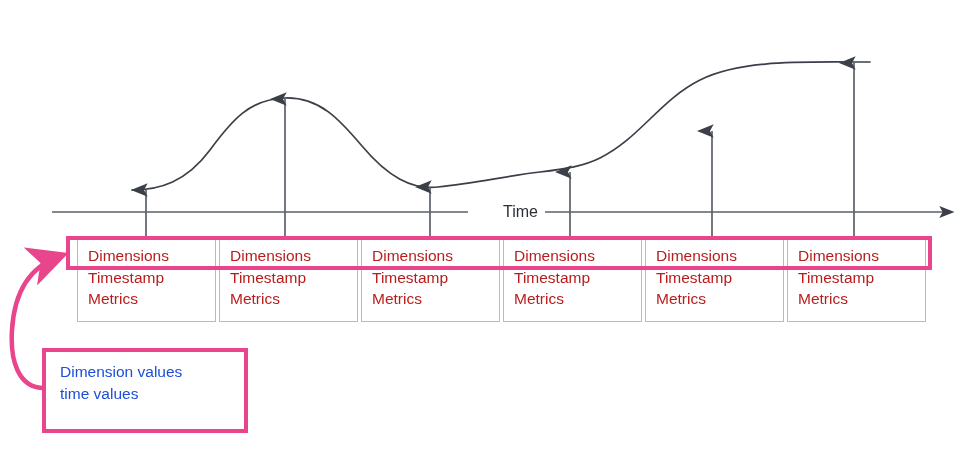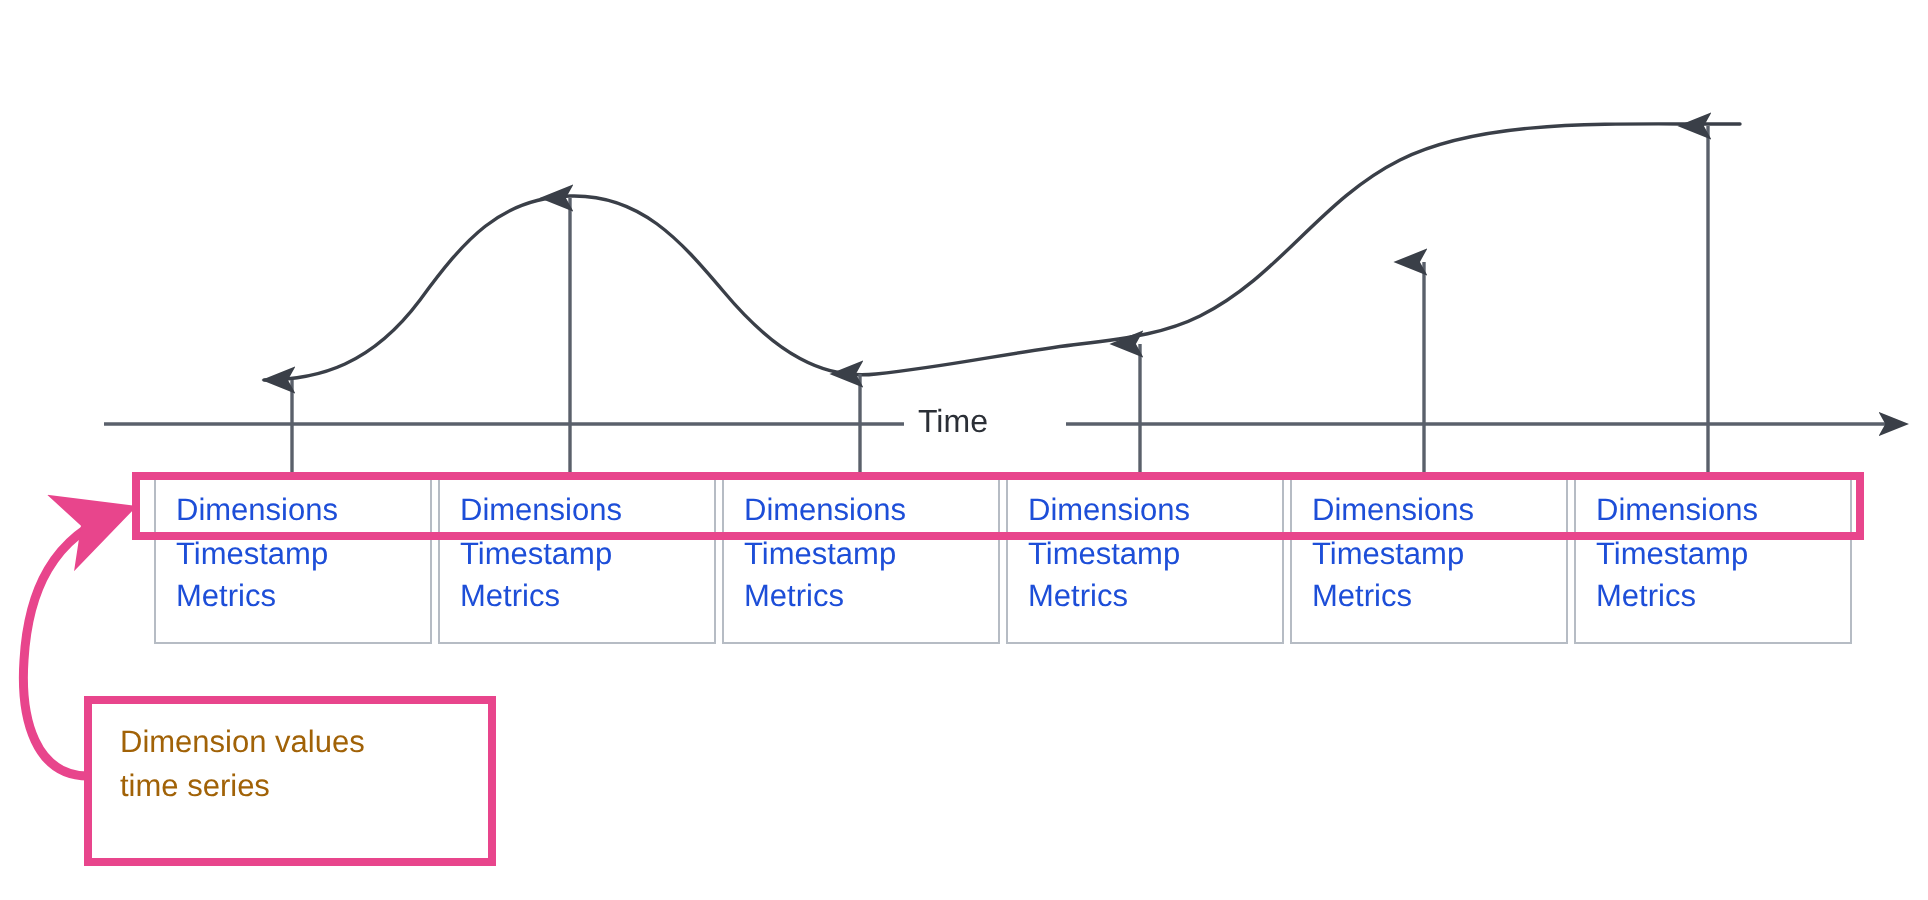--- a/index.html
+++ b/index.html
@@ -34,41 +34,41 @@
     white-space: nowrap;
   }
   .record-box {
     position: absolute;
     box-sizing: border-box;
     border: 1px solid #b6bcc4;
     background: #ffffff;
     padding: 6px 10px 8px 10px;
     font-size: 15.5px;
     line-height: 21.5px;
-    color: #1d4ed8;
+    color: #b91c1c;
   }
   .record-line {
     white-space: nowrap;
   }
   .highlight-rect {
     position: absolute;
     box-sizing: border-box;
     border: 4px solid #e8458c;
     background: transparent;
     pointer-events: none;
   }
   .callout-box {
     position: absolute;
     box-sizing: border-box;
     border: 4px solid #e8458c;
     background: #ffffff;
     padding: 9px 12px 10px 14px;
     font-size: 15.5px;
     line-height: 22px;
-    color: #a16207;
+    color: #1d4ed8;
   }
   .callout-line { white-space: nowrap; }
 </style>
 </head>
 <body>
 
 <div id="canvas">
 
   <svg id="diagram-svg" viewBox="0 0 964 450">
     <defs>
@@ -98,21 +98,21 @@
       <line x1="285" y1="240" x2="285" y2="99" stroke="#5a606b" stroke-width="1.7" marker-end="url(#tick-arrowhead)"></line>
       <line x1="430" y1="240" x2="430" y2="187" stroke="#5a606b" stroke-width="1.7" marker-end="url(#tick-arrowhead)"></line>
       <line x1="570" y1="240" x2="570" y2="172" stroke="#5a606b" stroke-width="1.7" marker-end="url(#tick-arrowhead)"></line>
       <line x1="712" y1="240" x2="712" y2="131" stroke="#5a606b" stroke-width="1.7" marker-end="url(#tick-arrowhead)"></line>
       <line x1="854" y1="240" x2="854" y2="63" stroke="#5a606b" stroke-width="1.7" marker-end="url(#tick-arrowhead)"></line>
     </g>
 
     <path d="M 44,388 C 18,388 10,360 12,330 C 14,296 26,268 60,256" fill="none" stroke="#e8458c" stroke-width="4.5" stroke-linecap="round" marker-end="url(#pink-arrowhead)"></path>
   </svg>
 
-  <div class="axis-label" style="left:452px; top:203px;">Time</div>
+  <div class="axis-label" style="left:496px; top:203px;">Time</div>
 
   <div class="record-box" style="left:77px; top:238px; width:139px; height:84px;">
     <div class="record-line">Dimensions</div>
     <div class="record-line">Timestamp</div>
     <div class="record-line">Metrics</div>
   </div>
 
   <div class="record-box" style="left:219px; top:238px; width:139px; height:84px;">
     <div class="record-line">Dimensions</div>
     <div class="record-line">Timestamp</div>
@@ -140,16 +140,16 @@
   <div class="record-box" style="left:787px; top:238px; width:139px; height:84px;">
     <div class="record-line">Dimensions</div>
     <div class="record-line">Timestamp</div>
     <div class="record-line">Metrics</div>
   </div>
 
   <div class="highlight-rect" style="left:66px; top:236px; width:866px; height:34px;"></div>
 
   <div class="callout-box" style="left:42px; top:348px; width:206px; height:85px;">
     <div class="callout-line">Dimension values</div>
-    <div class="callout-line">time series</div>
+    <div class="callout-line">time values</div>
   </div>
 
 </div>
 
 </body></html>

